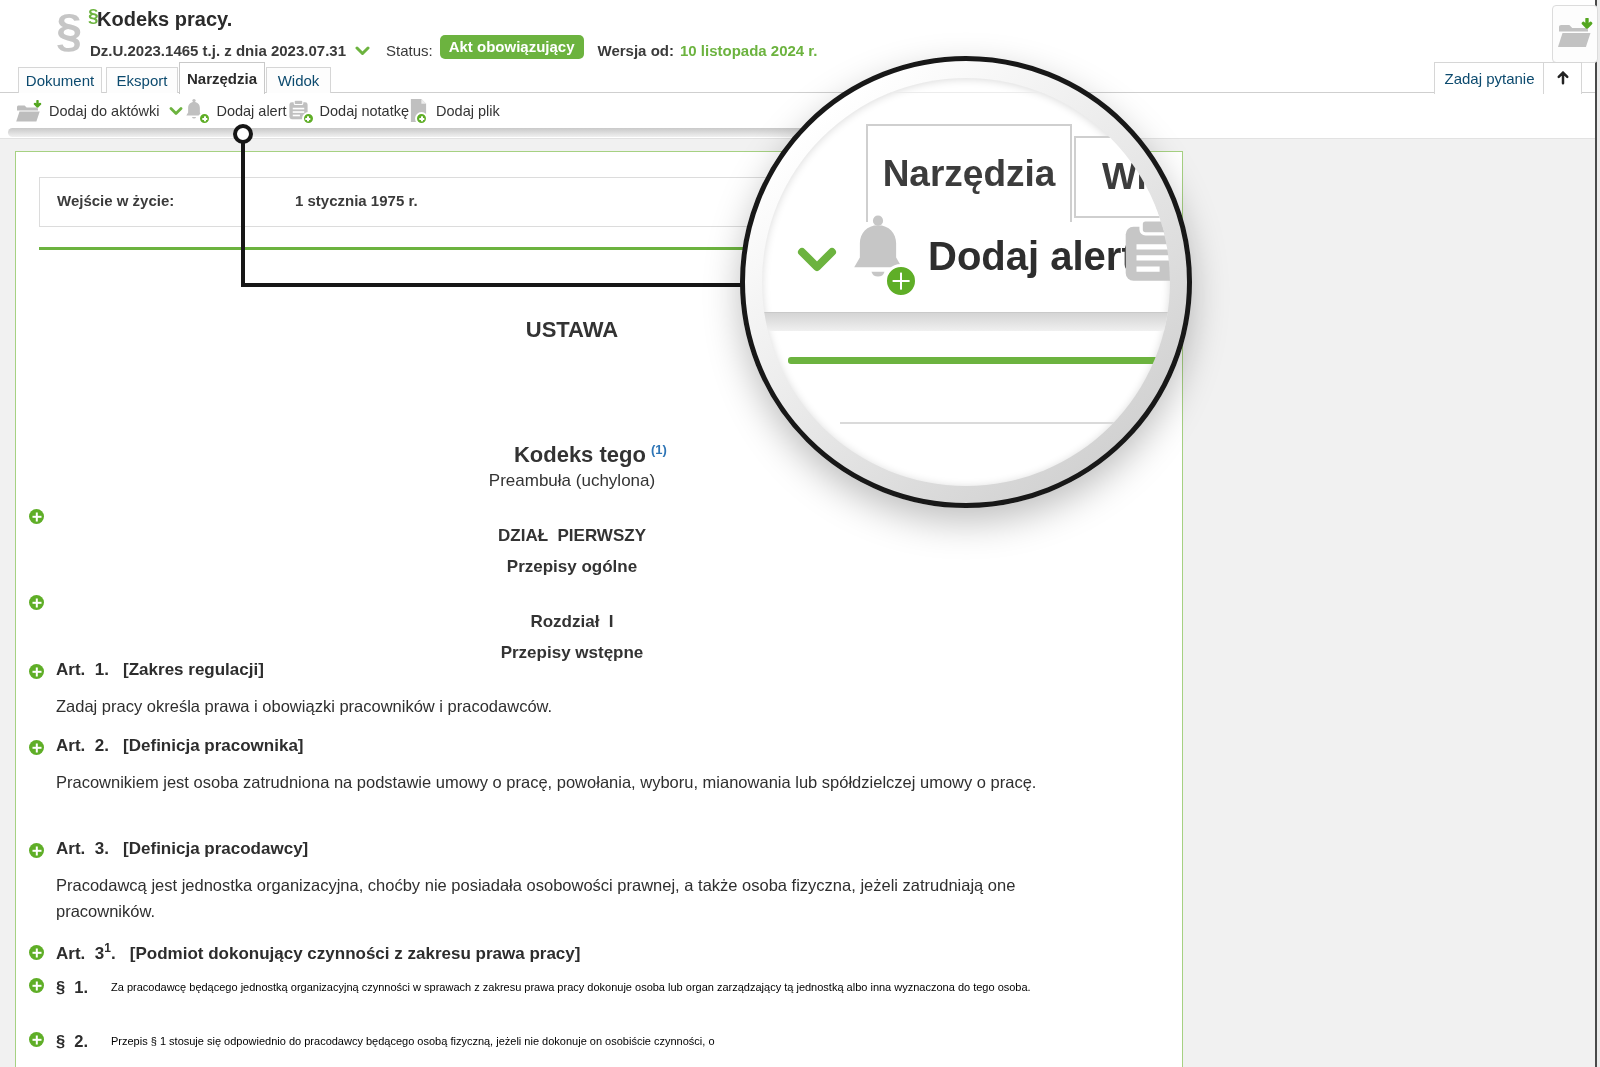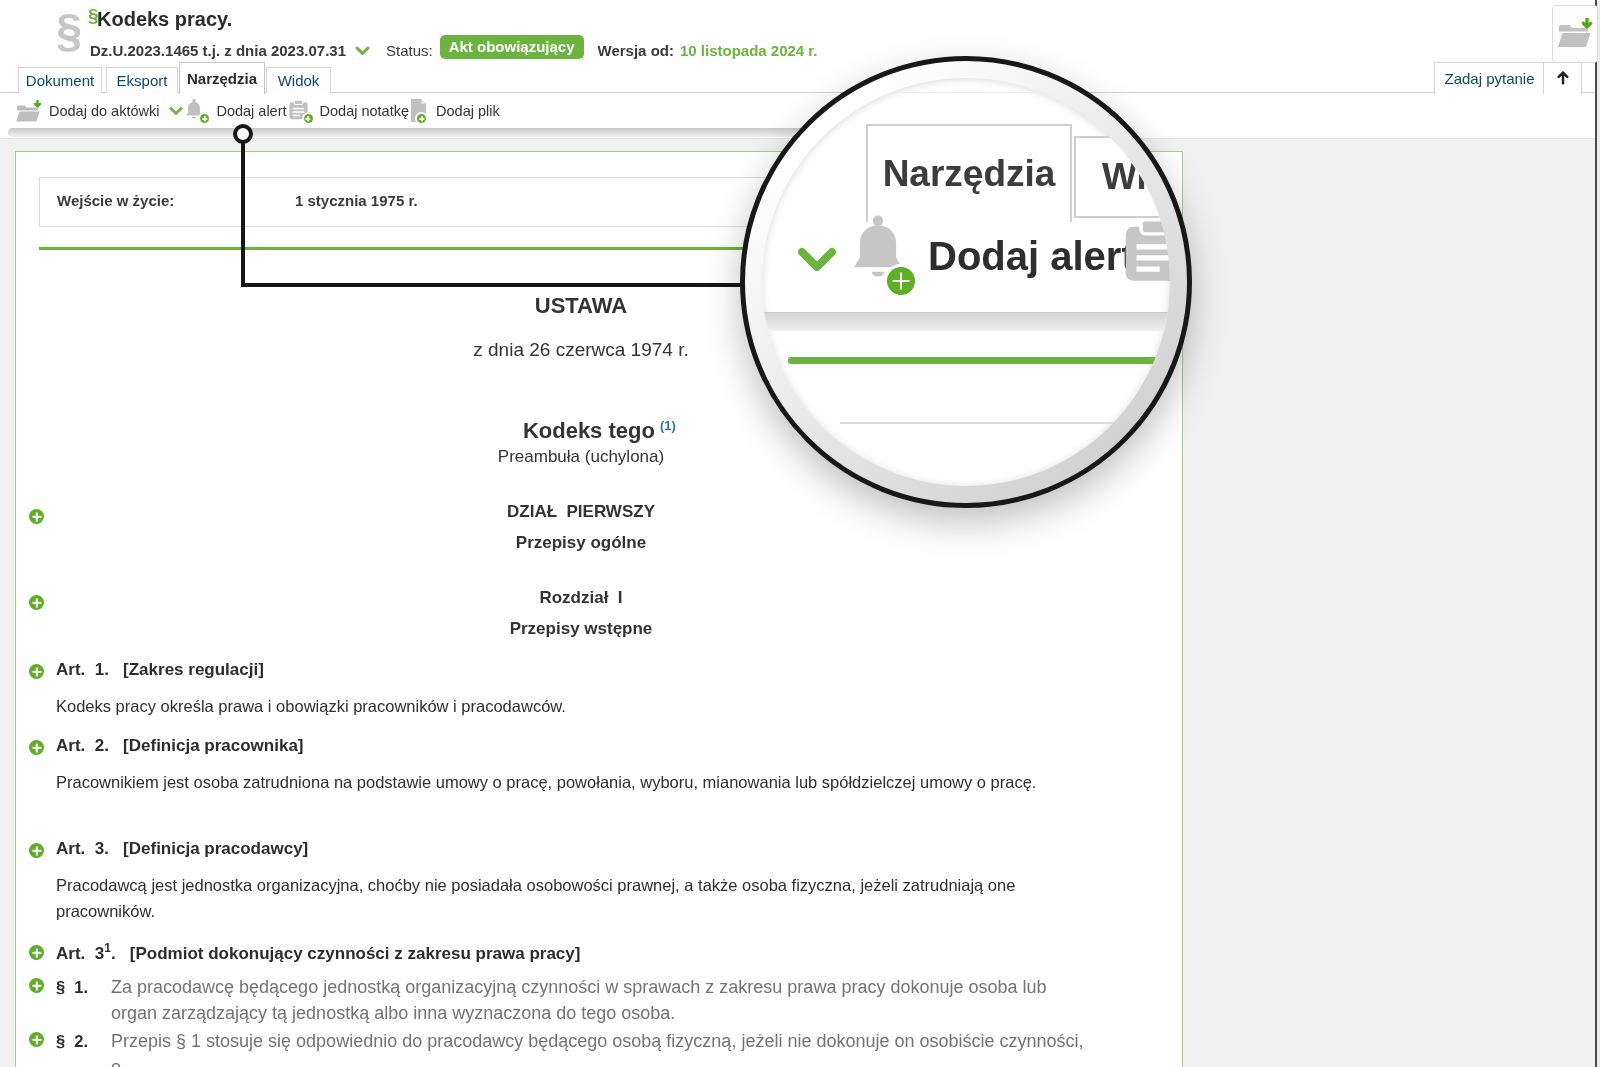--- a/index.html
+++ b/index.html
@@ -38,32 +38,32 @@
   .toolbar-bottom-line{position:absolute;left:0;top:138px;width:1595px;height:1px;background:#e2e2e2;}
   .page-bg{position:absolute;left:0;top:139px;width:1595px;height:928px;background:#f1f1f1;}
   .right-edge-strip{position:absolute;left:1597px;top:0;width:3px;height:1067px;background:#ececec;}
   .right-edge-line{position:absolute;left:1595px;top:0;width:2px;height:1067px;background:#4a4a4a;}
   
   .content{position:absolute;left:15px;top:151px;width:1166px;height:930px;background:#fff;border:1px solid #a6d182;}
   .eff-box{position:absolute;left:23px;top:25px;width:1120px;height:48px;background:#fff;border:1px solid #dcdcdc;}
   .eff-label{position:absolute;left:17px;top:14px;font-size:15px;font-weight:600;color:#3b3b3b;white-space:pre-wrap;}
   .eff-value{position:absolute;left:255px;top:14px;font-size:15px;font-weight:600;color:#3b3b3b;}
   .green-rule{position:absolute;left:23px;top:95px;width:1120px;height:3px;background:#6cb33f;}
-  .c-head{position:absolute;left:32px;width:1066px;text-align:center;white-space:pre-wrap;color:#333;}
+  .c-head{position:absolute;left:23px;width:1066px;text-align:center;white-space:pre-wrap;color:#333;margin-top:24px;}
   .tree-plus{position:absolute;width:15px;height:15px;border-radius:50%;background:#5fae27;}
   .tree-plus::before,.tree-plus::after{content:"";position:absolute;background:#fff;left:50%;top:50%;}
   .tree-plus::before{width:9px;height:2.4px;transform:translate(-50%,-50%);}
   .tree-plus::after{width:2.4px;height:9px;transform:translate(-50%,-50%);}
   .art{position:absolute;left:40px;width:1060px;}
   .art-head{font-size:17px;font-weight:700;color:#2d2d2d;white-space:pre-wrap;}
   .art-head .sup{font-size:12px;vertical-align:super;}
   .art-body{margin-top:13px;font-size:16.5px;line-height:26px;color:#2f2f2f;width:1040px;}
   .par{position:absolute;left:40px;display:flex;align-items:flex-start;}
   .par-num{font-size:16.5px;font-weight:700;color:#2d2d2d;white-space:pre-wrap;width:55px;flex:0 0 auto;line-height:26px;}
-  .par-body{font-size:18px;line-height:26px;color:#737373;width:975px;}
+  .par-body{font-size:11px;line-height:26px;color:#000000;width:975px;}
   .footnote{color:#2e75b6;font-weight:700;font-size:13px;vertical-align:super;margin-left:5px;}
   
   .conn-circle{position:absolute;left:233px;top:124px;width:12px;height:12px;border:4px solid #161616;border-radius:50%;background:#fff;z-index:8;}
   .conn-v{position:absolute;left:241px;top:142px;width:4px;height:145px;background:#161616;z-index:8;}
   .conn-h{position:absolute;left:241px;top:283px;width:512px;height:4px;background:#161616;z-index:8;}
   .magnifier{position:absolute;left:740px;top:56px;width:442px;height:442px;border-radius:50%;
        border:5px solid #181818;background:linear-gradient(140deg,#ffffff 15%,#cfcfcf 90%);
        box-shadow:0 14px 36px rgba(0,0,0,.25);z-index:9;}
   .mag-content{position:absolute;left:17px;top:17px;width:408px;height:408px;border-radius:50%;overflow:hidden;
        background:#fff;box-shadow:inset 0 1px 8px rgba(0,0,0,.15);}
@@ -193,42 +193,41 @@
   <div class="toolbar-bottom-line"></div>
 
   <div class="content">
     <div class="eff-box">
       <span class="eff-label">Wejście w życie:</span>
       <span class="eff-value">1 stycznia 1975 r.</span>
     </div>
     <div class="green-rule"></div>
 
     <div class="c-head" style="top:141px;font-size:22px;font-weight:700;">USTAWA</div>
-    <div class="c-head" style="top:187px;font-size:19px;">z dnia 26 czerwca 1974 r.</div>
     <div class="c-head" style="top:240px;font-size:22px;font-weight:700;">
       <span>Kodeks tego</span><span class="footnote">(1)</span>
     </div>
     <div class="c-head" style="top:295px;font-size:17px;">Preambuła (uchylona)</div>
     <div class="c-head" style="top:350px;font-size:17px;font-weight:700;">DZIAŁ  PIERWSZY</div>
     <div class="c-head" style="top:381px;font-size:17px;font-weight:700;">Przepisy ogólne</div>
     <div class="c-head" style="top:436px;font-size:17px;font-weight:700;">Rozdział  I</div>
     <div class="c-head" style="top:467px;font-size:17px;font-weight:700;">Przepisy wstępne</div>
 
     <span class="tree-plus" style="left:13px;top:357px;"></span>
     <span class="tree-plus" style="left:13px;top:443px;"></span>
     <span class="tree-plus" style="left:13px;top:512px;"></span>
     <span class="tree-plus" style="left:13px;top:588px;"></span>
     <span class="tree-plus" style="left:13px;top:691px;"></span>
     <span class="tree-plus" style="left:13px;top:793px;"></span>
     <span class="tree-plus" style="left:13px;top:826px;"></span>
     <span class="tree-plus" style="left:13px;top:880px;"></span>
 
     <div class="art" style="top:508px;">
       <div class="art-head"><span>Art.  1.</span>&nbsp;&nbsp;&nbsp;<span>[Zakres regulacji]</span></div>
-      <div class="art-body">Kodeks pracy określa prawa i obowiązki pracowników i pracodawców.</div>
+      <div class="art-body">Zadaj pracy określa prawa i obowiązki pracowników i pracodawców.</div>
     </div>
     <div class="art" style="top:584px;">
       <div class="art-head"><span>Art.  2.</span>&nbsp;&nbsp;&nbsp;<span>[Definicja pracownika]</span></div>
       <div class="art-body">Pracownikiem jest osoba zatrudniona na podstawie umowy o pracę, powołania, wyboru, mianowania lub spółdzielczej umowy o pracę.</div>
     </div>
     <div class="art" style="top:687px;">
       <div class="art-head"><span>Art.  3.</span>&nbsp;&nbsp;&nbsp;<span>[Definicja pracodawcy]</span></div>
       <div class="art-body">Pracodawcą jest jednostka organizacyjna, choćby nie posiadała osobowości prawnej, a także osoba fizyczna, jeżeli zatrudniają one pracowników.</div>
     </div>
     <div class="art" style="top:789px;">

